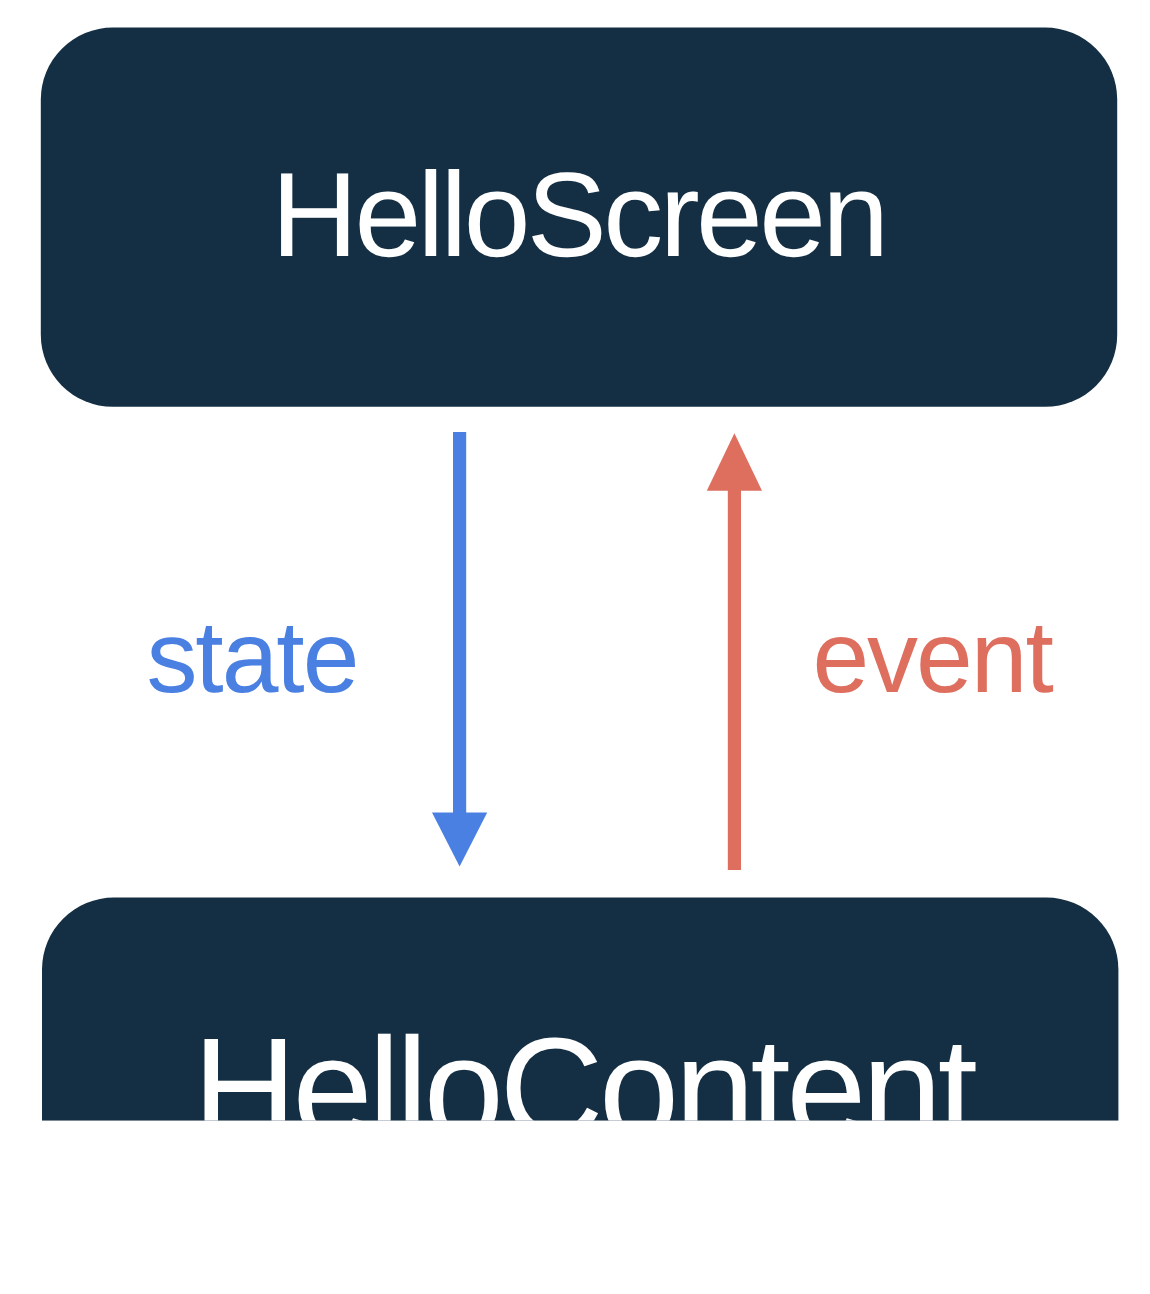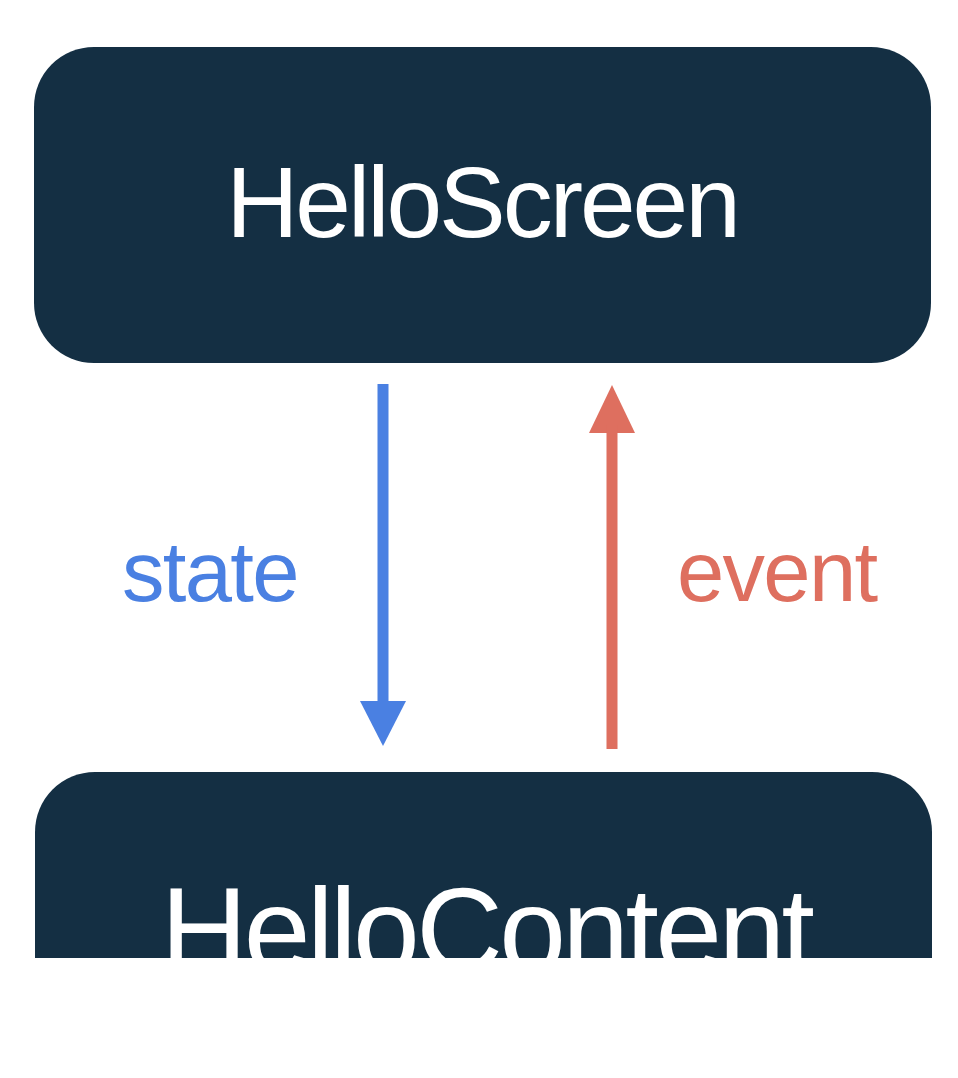--- a/index.html
+++ b/index.html
@@ -7,21 +7,20 @@
     padding: 0;
     background: #ffffff;
     font-family: "Liberation Sans", sans-serif;
   }
   .canvas {
     position: relative;
     width: 958px;
     height: 934px;
     background: #ffffff;
     overflow: hidden;
-    margin-top: 24px;
   }
   svg { display: block; }
   .node-label {
     font-family: "Liberation Sans", sans-serif;
     letter-spacing: -0.03em;
   }
   .node-label-top { font-size: 100px; }
   .node-label-bottom { font-size: 120px; }
   .edge-label {
     font-family: "Liberation Sans", sans-serif;

